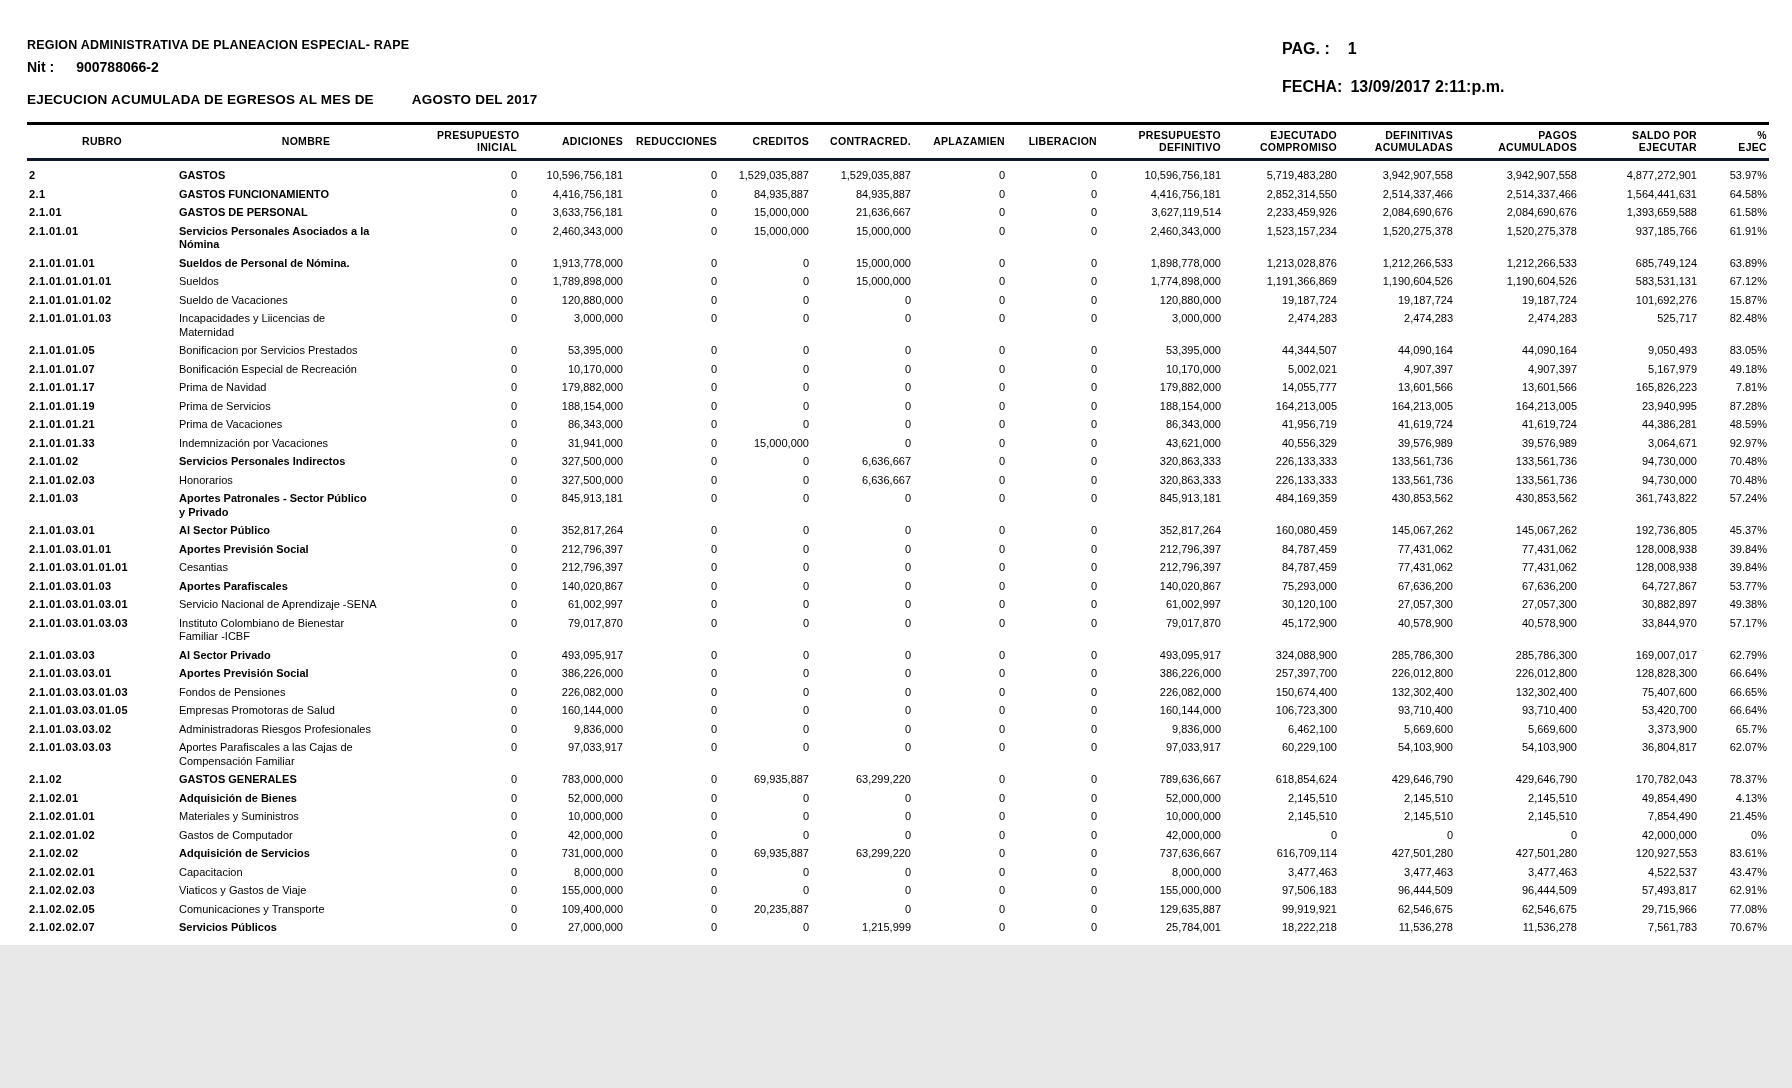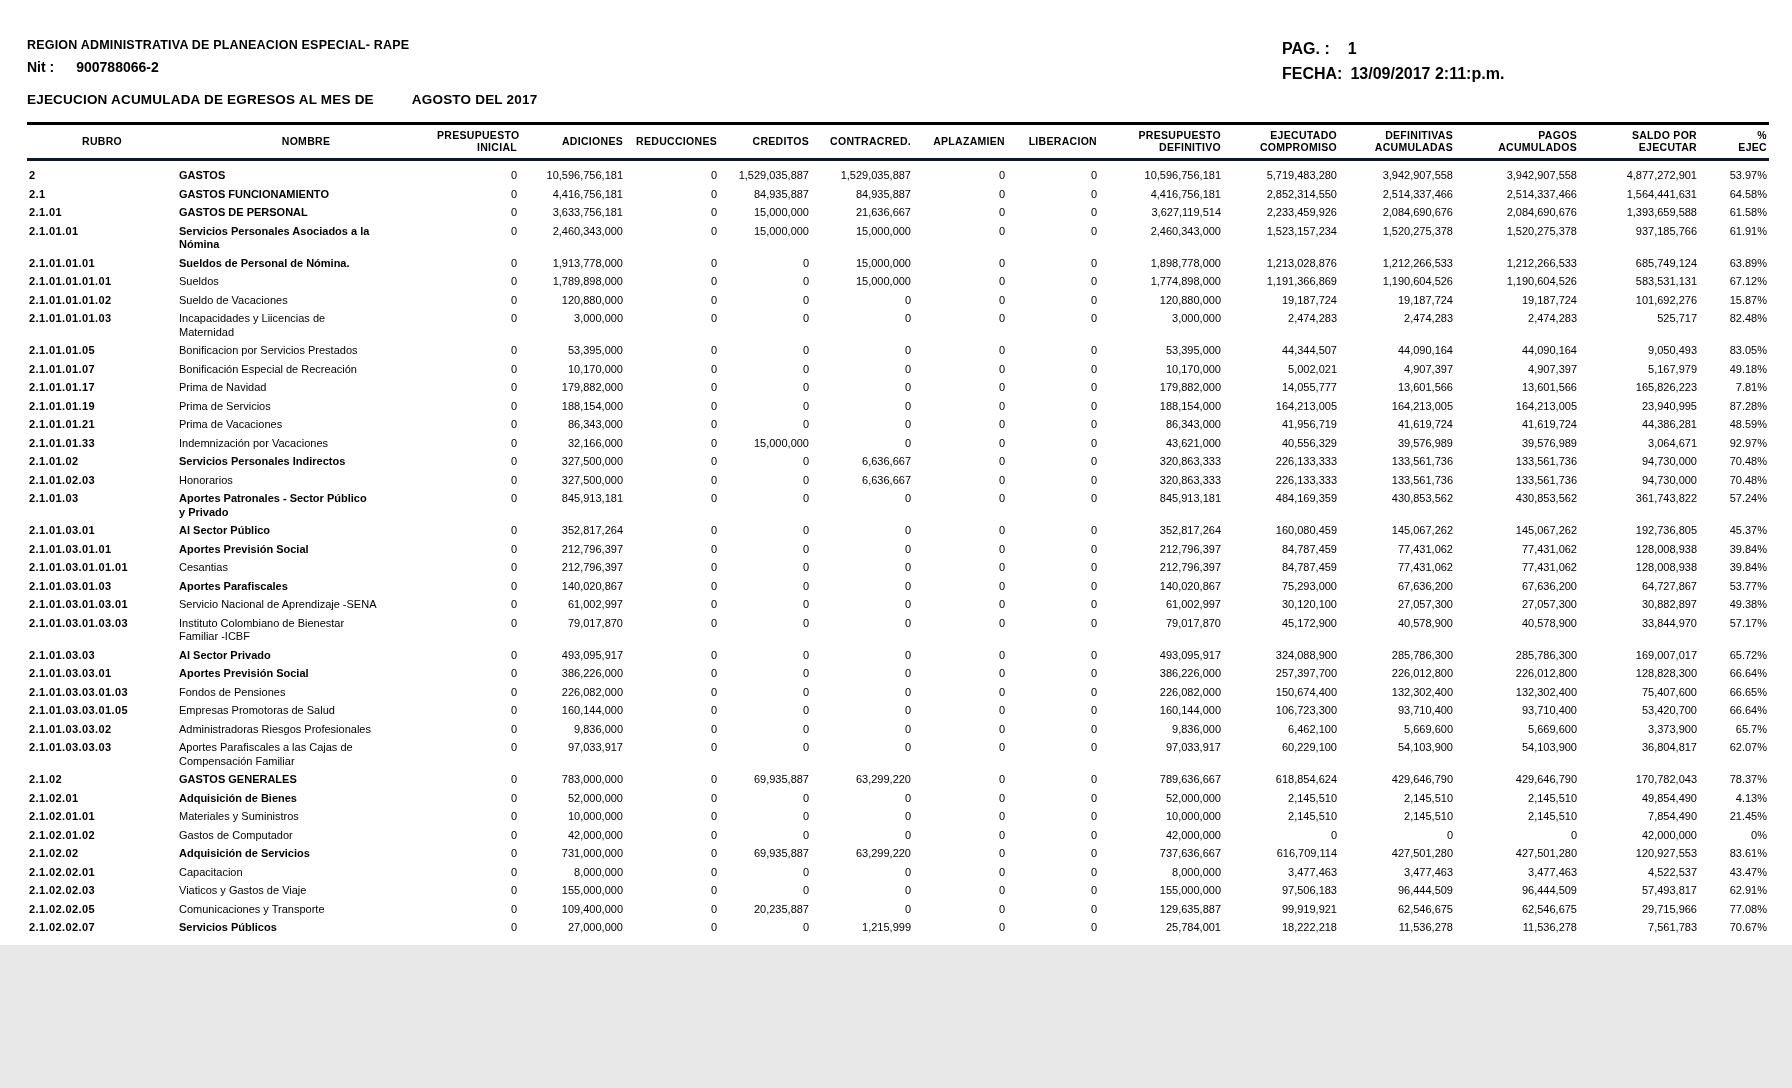--- a/index.html
+++ b/index.html
@@ -14,21 +14,21 @@
     overflow:hidden;
   }
   .hdr{position:relative;}
   .org-name{font-size:12.5px;font-weight:bold;letter-spacing:0.2px;}
   .nit-line{margin-top:7px;font-size:14px;font-weight:bold;}
   .nit-line .lbl{display:inline-block;}
   .nit-line .val{display:inline-block;margin-left:22px;}
   .hdr-right{position:absolute;left:1255px;top:2px;font-size:16px;font-weight:bold;}
   .pag-line .lbl{display:inline-block;}
   .pag-line .val{display:inline-block;margin-left:18px;}
-  .fecha-line{margin-top:7px;}
+  .fecha-line{margin-top:20px;}
   .fecha-line .lbl{display:inline-block;}
   .fecha-line .val{display:inline-block;margin-left:8px;}
   .report-title{margin-top:17px;font-size:13.5px;font-weight:bold;letter-spacing:0.2px;}
   .report-title .t2{margin-left:38px;}
   table{
     margin-top:15px;
     table-layout:fixed;
     width:1742px;
     border-collapse:collapse;
   }
@@ -356,21 +356,21 @@
           <td class="cell-num">41,956,719</td>
           <td class="cell-num">41,619,724</td>
           <td class="cell-num">41,619,724</td>
           <td class="cell-num">44,386,281</td>
           <td class="cell-num">48.59%</td>
         </tr>
         <tr>
           <td class="cell-rubro">2.1.01.01.33</td>
           <td class="cell-nombre">Indemnización por Vacaciones</td>
           <td class="cell-num">0</td>
-          <td class="cell-num">32,166,000</td>
+          <td class="cell-num">31,941,000</td>
           <td class="cell-num">0</td>
           <td class="cell-num">15,000,000</td>
           <td class="cell-num">0</td>
           <td class="cell-num">0</td>
           <td class="cell-num">0</td>
           <td class="cell-num">43,621,000</td>
           <td class="cell-num">40,556,329</td>
           <td class="cell-num">39,576,989</td>
           <td class="cell-num">39,576,989</td>
           <td class="cell-num">3,064,671</td>
@@ -539,21 +539,21 @@
           <td class="cell-num">0</td>
           <td class="cell-num">0</td>
           <td class="cell-num">0</td>
           <td class="cell-num">0</td>
           <td class="cell-num">0</td>
           <td class="cell-num">493,095,917</td>
           <td class="cell-num">324,088,900</td>
           <td class="cell-num">285,786,300</td>
           <td class="cell-num">285,786,300</td>
           <td class="cell-num">169,007,017</td>
-          <td class="cell-num">65.72%</td>
+          <td class="cell-num">62.79%</td>
         </tr>
         <tr>
           <td class="cell-rubro">2.1.01.03.03.01</td>
           <td class="cell-nombre bold">Aportes Previsión Social</td>
           <td class="cell-num">0</td>
           <td class="cell-num">386,226,000</td>
           <td class="cell-num">0</td>
           <td class="cell-num">0</td>
           <td class="cell-num">0</td>
           <td class="cell-num">0</td>

